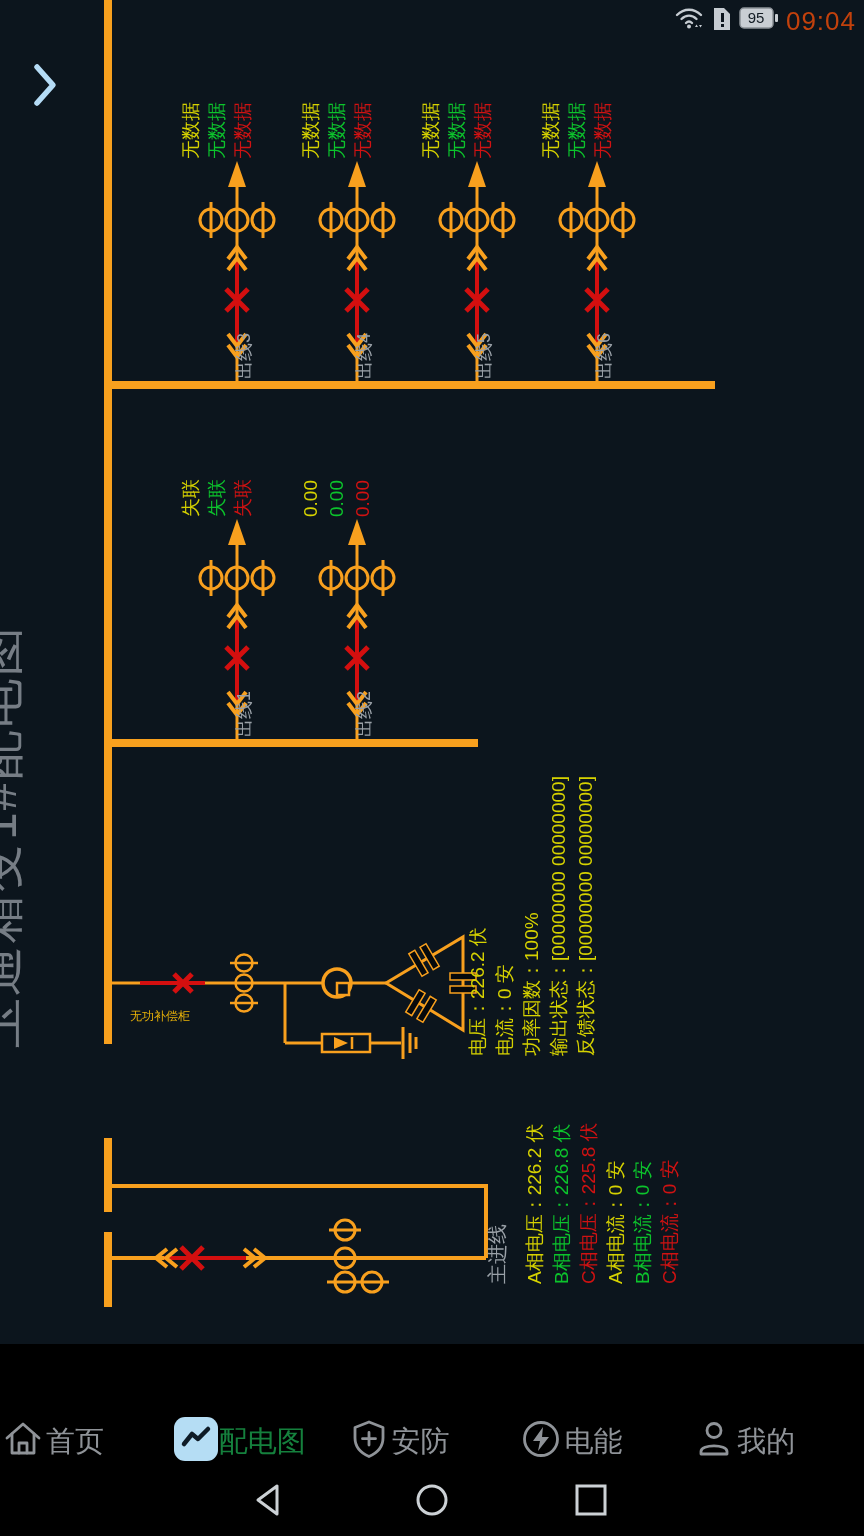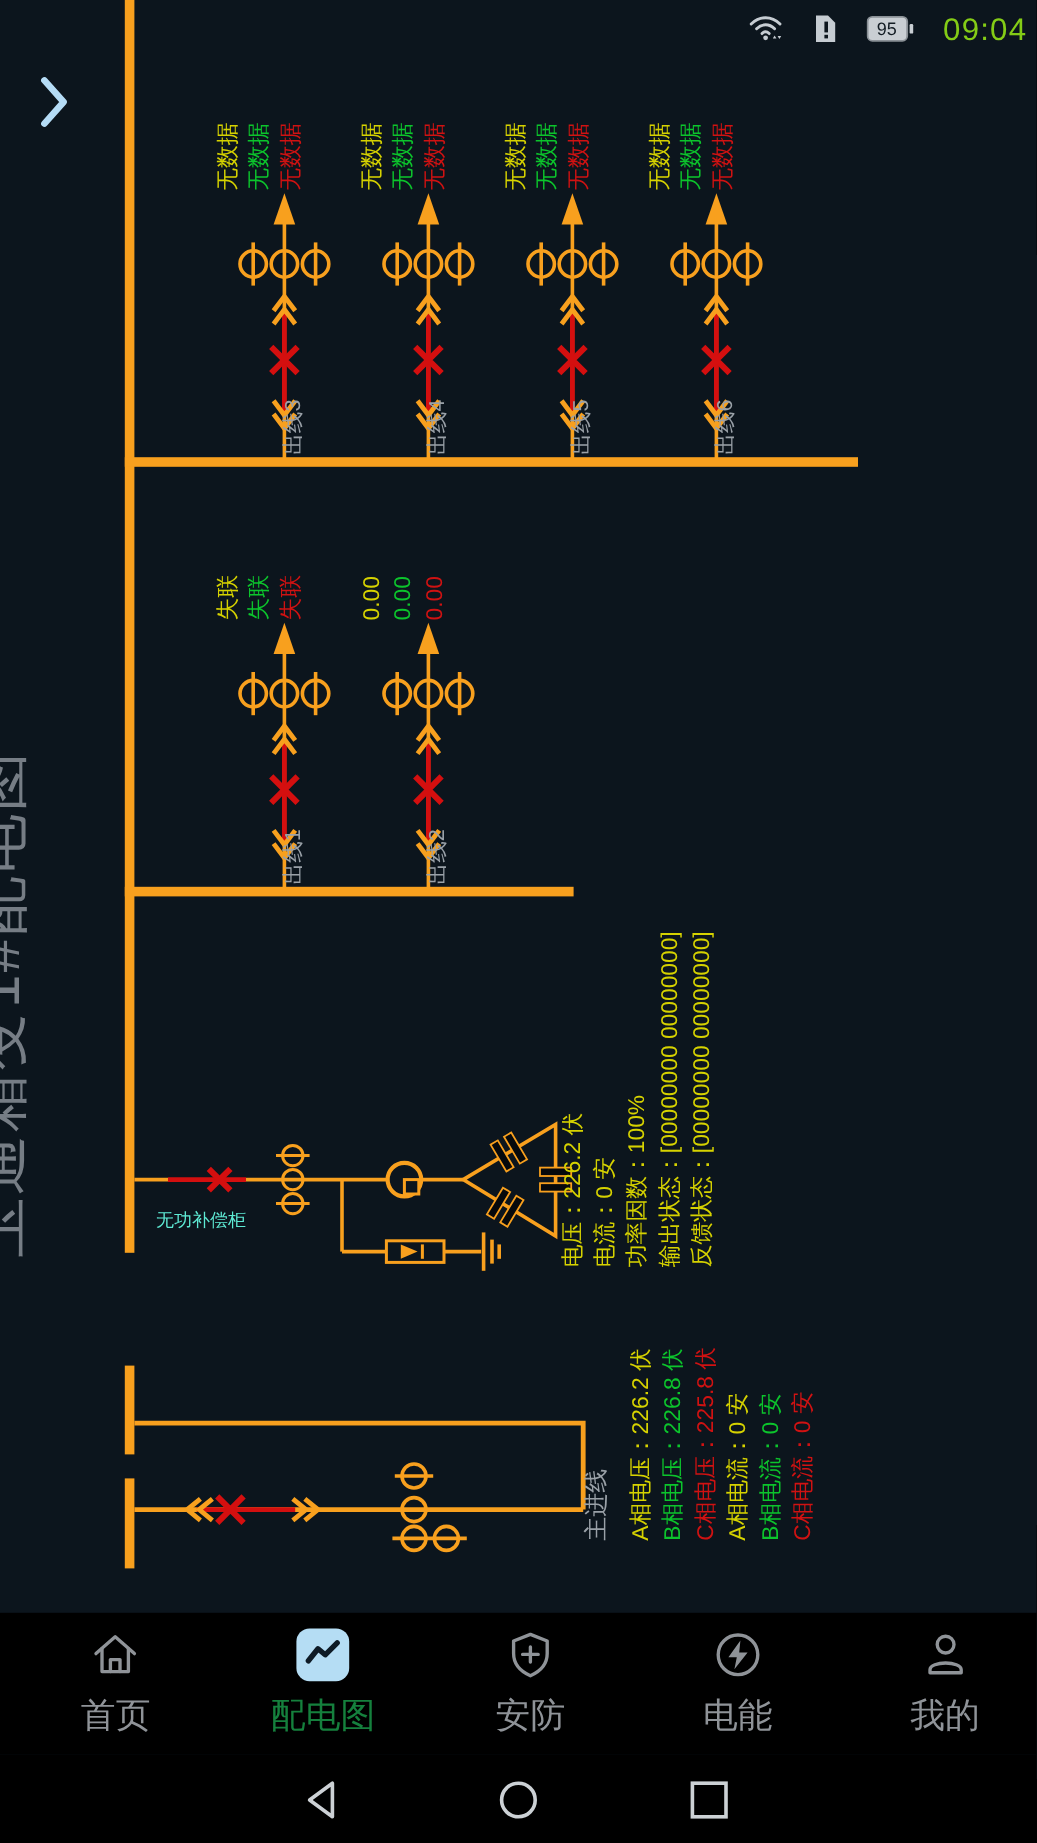--- a/index.html
+++ b/index.html
@@ -9,27 +9,27 @@
   .abs{position:absolute;}
   
   .vt{position:absolute;white-space:nowrap;transform-origin:0 100%;transform:rotate(-90deg);
       font-size:19px;line-height:20px;}
   .vt.name{font-size:18px;line-height:19px;color:#9aa1a8;}
   .c-a{color:#d6d200}
   .c-b{color:#0cc42c}
   .c-c{color:#d01212}
   .title-v{position:absolute;left:26px;top:994px;height:54px;font-size:50px;line-height:54px;
            color:#767d85;transform-origin:0 100%;transform:rotate(-90deg);white-space:nowrap;letter-spacing:2px;}
-  .hlabel{position:absolute;color:#5eead4;font-size:15px;}
-  
-  .statusbar{position:absolute;top:6px;right:8px;display:flex;align-items:center;gap:24px;height:36px;}
-  .sb-time{color:#84cc16;font-size:26px;letter-spacing:1px;}
+  .hlabel{position:absolute;color:#eab308;font-size:12px;}
+  
+  .statusbar{position:absolute;top:6px;right:8px;display:flex;gap:7px;height:36px;}
+  .sb-time{color:#c2410c;font-size:26px;letter-spacing:1px;}
   
   .navbar{position:absolute;left:0;top:1344px;width:864px;height:118px;background:#000;display:flex;}
-  .nav-item{flex:1;display:flex;flex-direction:column;align-items:center;padding-top:12px;padding-left:20px;}
+  .nav-item{flex:1;display:flex;flex-direction:row;align-items:flex-end;padding-top:12px;}
   .nav-label{margin-top:8px;font-size:29px;color:#8f9398;}
   .nav-item.active .nav-label{color:#15803d;}
   
   .androidnav{position:absolute;left:0;top:1462px;width:864px;height:74px;background:#000;}
   .and-btn{position:absolute;top:20px;}
 </style>
 </head>
 <body>
 
 <div class="screen">

